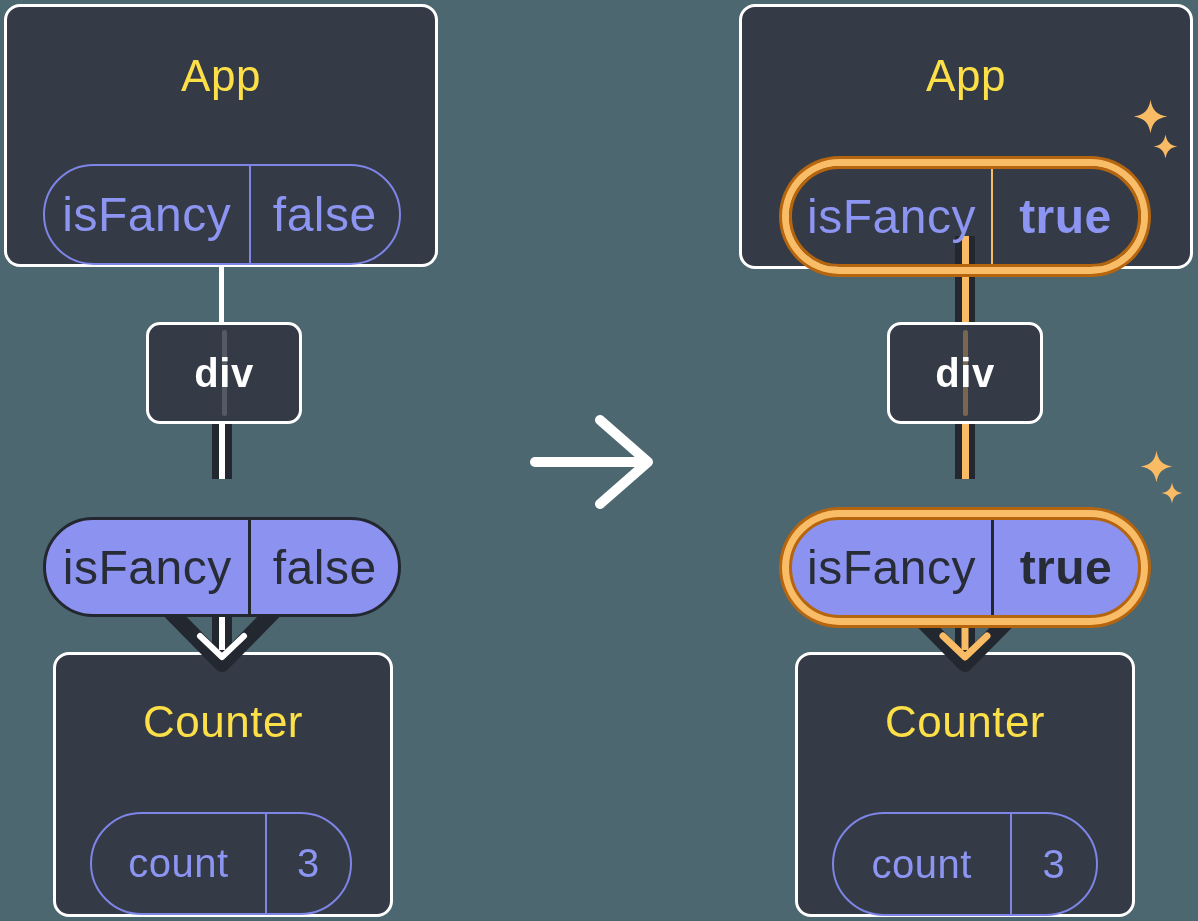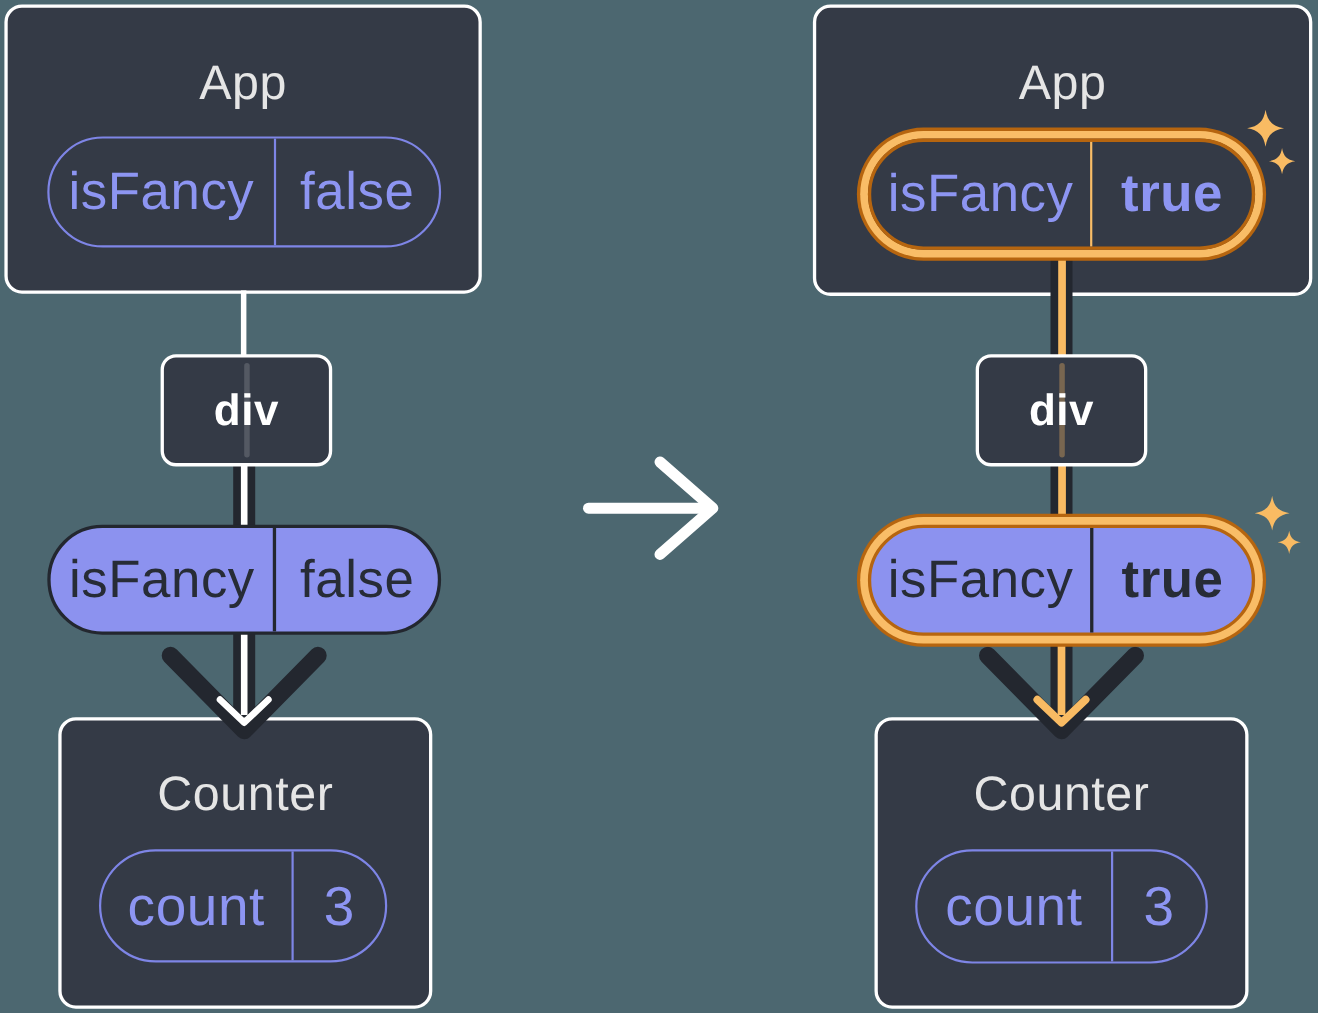--- a/index.html
+++ b/index.html
@@ -7,44 +7,45 @@
     position:relative;width:1198px;height:921px;overflow:hidden;
     background:#4c6770;
     font-family:"Liberation Sans","DejaVu Sans",sans-serif;
   }
   .abs{position:absolute;box-sizing:border-box;}
   
   .card{
     background:#343a46;border:3px solid #ffffff;border-radius:16px;z-index:1;
   }
   .node-title{
-    color:#e5e5e5;font-size:44px;font-weight:500;text-align:center;
+    color:#fde047;font-size:44px;font-weight:500;text-align:center;
     line-height:1;z-index:2;letter-spacing:.5px;
   }
   
   .pill{
     display:flex;border-radius:70px;z-index:5;font-size:48px;font-weight:500;
     letter-spacing:.5px;
+    margin-top:40px;
   }
   .pill .cell{display:flex;align-items:center;justify-content:center;box-sizing:border-box;min-width:0;}
   .pill .c1{width:57.5%;}
   .pill .c2{flex:1;}
   .pill.outline{border:2.5px solid #7e85e6;color:#8d95f2;}
   .pill.outline .c2{border-left:2.5px solid #7e85e6;}
   .pill.fillpurple{background:#8c92ef;border:3px solid #23272f;color:#272c36;}
   .pill.fillpurple .c2{border-left:3px solid #23272f;}
   
   .pill.hl{
     border:3px solid #b6650f;
     box-shadow:0 0 0 7px #f9bd67,0 0 0 10px #b6650f;
   }
   .pill.hl.outline .c2{border-left:2.5px solid #f9bd67;}
   .pill.hl.fillpurple .c2{border-left:3px solid #23272f;}
   .pill .bold{font-weight:700;}
-  .counterpill{font-size:50px;}
+  .counterpill{font-size:40px;}
   .counterpill .c1{width:67%;}
   
   .wline{background:#ffffff;z-index:2;}
   .shaft{width:20px;background:#23272f;z-index:3;}
   .core{z-index:3;}
   .core.white{width:6px;background:#ffffff;}
   .core.orange{width:7px;background:#f9bb63;}
   
   .divnode{
     background:#343a46;border:3px solid #ffffff;border-radius:14px;z-index:4;

